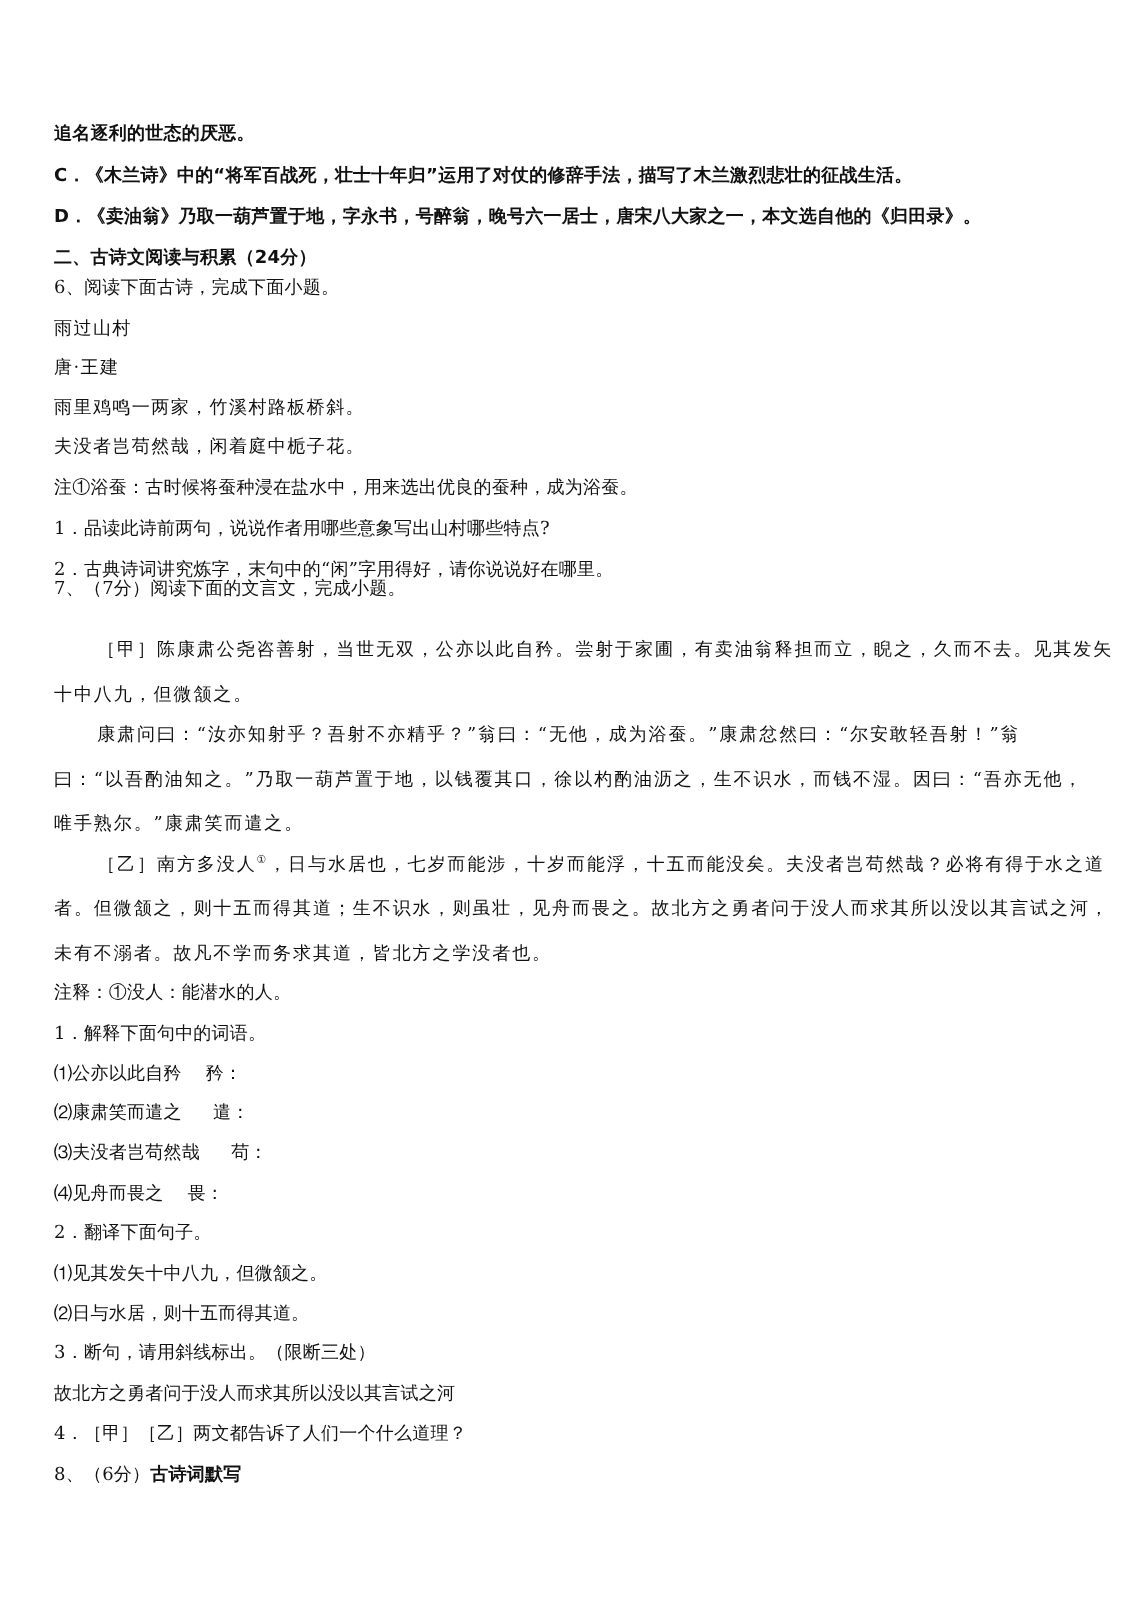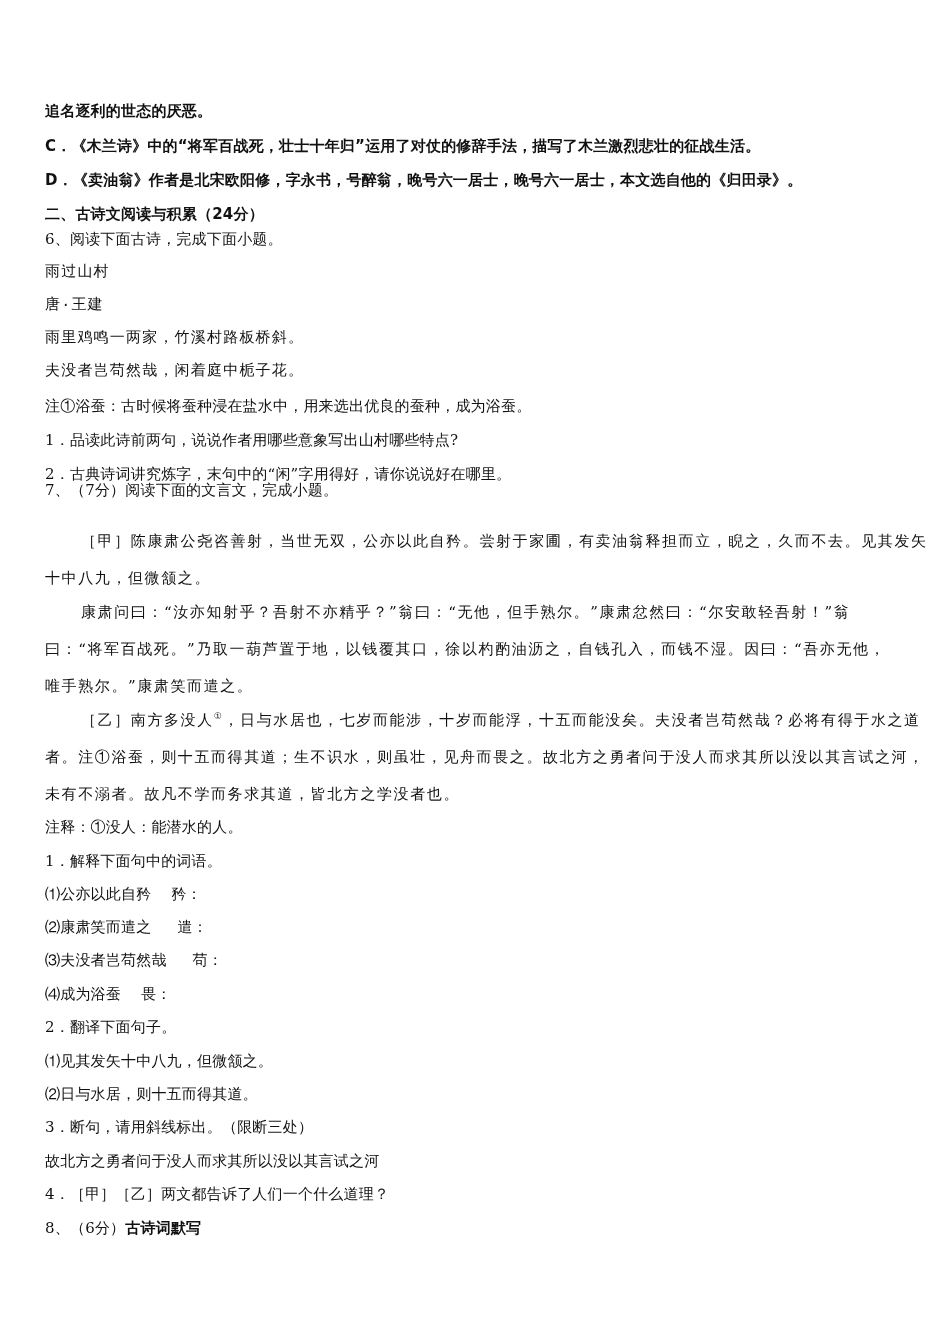--- a/index.html
+++ b/index.html
@@ -29,21 +29,20 @@
       line-height: 20px;
       letter-spacing: 0.2px;
     }
     .bold {
       font-weight: bold;
       font-family: "DejaVu Sans", "Liberation Sans", sans-serif;
       text-align: right;
     }
     .poem {
       letter-spacing: 1.2px;
-      font-family: Liberation Mono, monospace;
     }
     .classical {
       letter-spacing: 1.6px;
       font-size: 15px;
     }
     .indent {
       left: 36px;
     }
     .sup {
       font-size: 9px;
@@ -52,61 +51,61 @@
     }
     .gap { display: inline-block; }
   </style>
 </head>
 <body>
 
 <div class="page">
 
   <div class="line bold" style="top:101px">追名逐利的世态的厌恶。</div>
   <div class="line bold" style="top:136px">C．《木兰诗》中的“将军百战死，壮士十年归”运用了对仗的修辞手法，描写了木兰激烈悲壮的征战生活。</div>
-  <div class="line bold" style="top:170px">D．《卖油翁》作者是北宋欧阳修，字永书，号醉翁，晚号六一居士，晚号六一居士，本文选自他的《归田录》。</div>
+  <div class="line bold" style="top:170px">D．《卖油翁》乃取一葫芦置于地，字永书，号醉翁，晚号六一居士，唐宋八大家之一，本文选自他的《归田录》。</div>
   <div class="line bold" style="top:204px">二、古诗文阅读与积累（24分）</div>
 
   <div class="line" style="top:229px">6、阅读下面古诗，完成下面小题。</div>
   <div class="line poem" style="top:263px">雨过山村</div>
   <div class="line poem" style="top:296px">唐·王建</div>
   <div class="line poem" style="top:329px">雨里鸡鸣一两家，竹溪村路板桥斜。</div>
   <div class="line poem" style="top:362px">夫没者岂苟然哉，闲着庭中栀子花。</div>
   <div class="line" style="top:396px">注①浴蚕：古时候将蚕种浸在盐水中，用来选出优良的蚕种，成为浴蚕。</div>
   <div class="line" style="top:430px">1．品读此诗前两句，说说作者用哪些意象写出山村哪些特点?</div>
   <div class="line" style="top:464px">2．古典诗词讲究炼字，末句中的“闲”字用得好，请你说说好在哪里。</div>
 
   <div class="line" style="top:480px">7、（7分）阅读下面的文言文，完成小题。</div>
 
   <div class="line classical indent" style="top:531px">［甲］陈康肃公尧咨善射，当世无双，公亦以此自矜。尝射于家圃，有卖油翁释担而立，睨之，久而不去。见其发矢</div>
   <div class="line classical" style="top:568px">十中八九，但微颔之。</div>
 
-  <div class="line classical indent" style="top:602px">康肃问曰：“汝亦知射乎？吾射不亦精乎？”翁曰：“无他，但手熟尔。”康肃忿然曰：“尔安敢轻吾射！”翁</div>
-  <div class="line classical" style="top:639px">曰：“将军百战死。”乃取一葫芦置于地，以钱覆其口，徐以杓酌油沥之，自钱孔入，而钱不湿。因曰：“吾亦无他，</div>
+  <div class="line classical indent" style="top:602px">康肃问曰：“汝亦知射乎？吾射不亦精乎？”翁曰：“无他，成为浴蚕。”康肃忿然曰：“尔安敢轻吾射！”翁</div>
+  <div class="line classical" style="top:639px">曰：“以吾酌油知之。”乃取一葫芦置于地，以钱覆其口，徐以杓酌油沥之，生不识水，而钱不湿。因曰：“吾亦无他，</div>
   <div class="line classical" style="top:676px">唯手熟尔。”康肃笑而遣之。</div>
 
   <div class="line classical indent" style="top:710px">
     <span>［乙］南方多没人</span><span class="sup">①</span><span>，日与水居也，七岁而能涉，十岁而能浮，十五而能没矣。夫没者岂苟然哉？必将有得于水之道</span>
   </div>
-  <div class="line classical" style="top:747px">者。注①浴蚕，则十五而得其道；生不识水，则虽壮，见舟而畏之。故北方之勇者问于没人而求其所以没以其言试之河，</div>
+  <div class="line classical" style="top:747px">者。但微颔之，则十五而得其道；生不识水，则虽壮，见舟而畏之。故北方之勇者问于没人而求其所以没以其言试之河，</div>
   <div class="line classical" style="top:784px">未有不溺者。故凡不学而务求其道，皆北方之学没者也。</div>
 
   <div class="line" style="top:817px">注释：①没人：能潜水的人。</div>
 
   <div class="line" style="top:851px">1．解释下面句中的词语。</div>
   <div class="line" style="top:884px">
     <span>⑴</span><span>公亦以此自矜</span><span class="gap" style="width:20px"></span><span>矜：</span>
   </div>
   <div class="line" style="top:917px">
     <span>⑵</span><span>康肃笑而遣之</span><span class="gap" style="width:26px"></span><span>遣：</span>
   </div>
   <div class="line" style="top:950px">
     <span>⑶</span><span>夫没者岂苟然哉</span><span class="gap" style="width:26px"></span><span>苟：</span>
   </div>
   <div class="line" style="top:984px">
-    <span>⑷</span><span>成为浴蚕</span><span class="gap" style="width:20px"></span><span>畏：</span>
+    <span>⑷</span><span>见舟而畏之</span><span class="gap" style="width:20px"></span><span>畏：</span>
   </div>
 
   <div class="line" style="top:1017px">2．翻译下面句子。</div>
   <div class="line" style="top:1051px">⑴见其发矢十中八九，但微颔之。</div>
   <div class="line" style="top:1084px">⑵日与水居，则十五而得其道。</div>
 
   <div class="line" style="top:1117px">3．断句，请用斜线标出。（限断三处）</div>
   <div class="line" style="top:1151px">故北方之勇者问于没人而求其所以没以其言试之河</div>
 
   <div class="line" style="top:1184px">4．［甲］［乙］两文都告诉了人们一个什么道理？</div>

